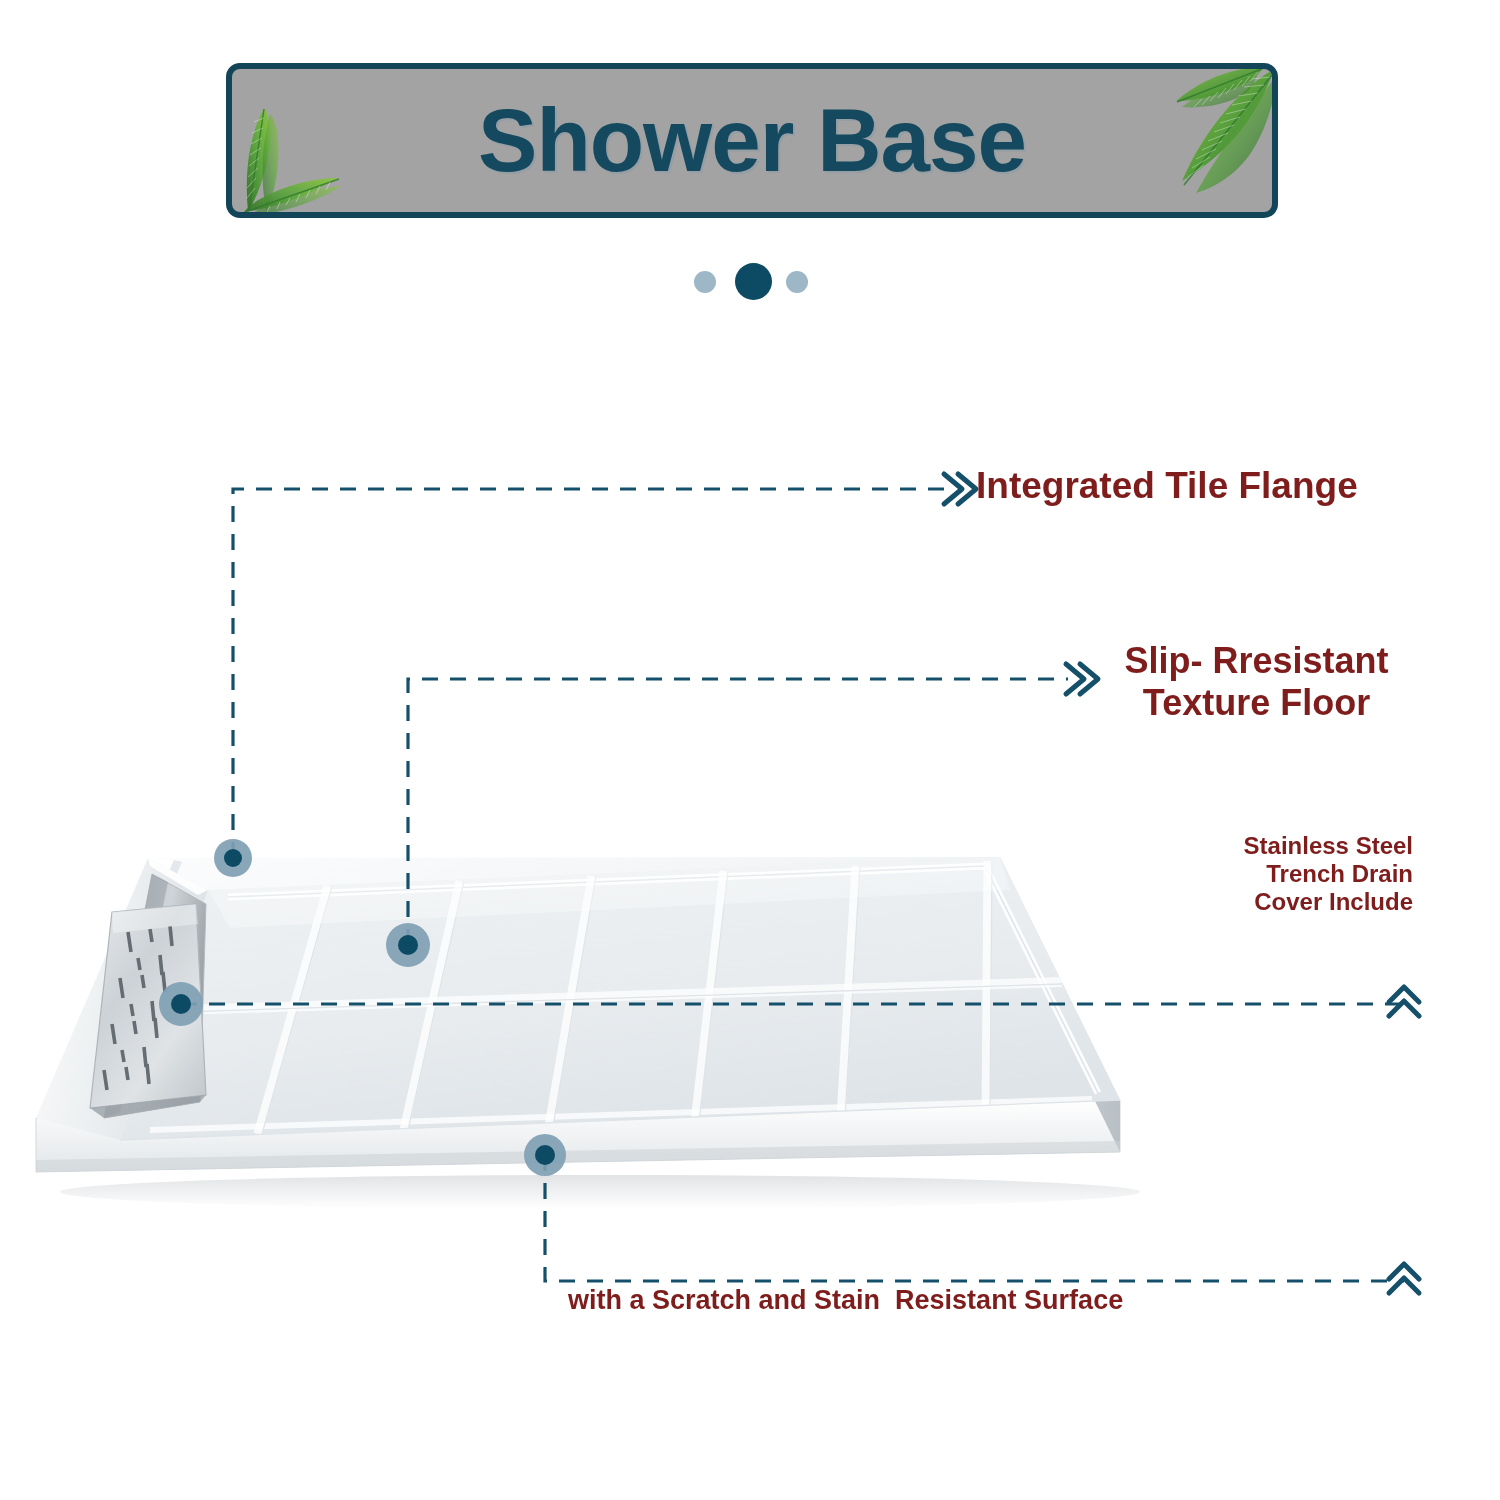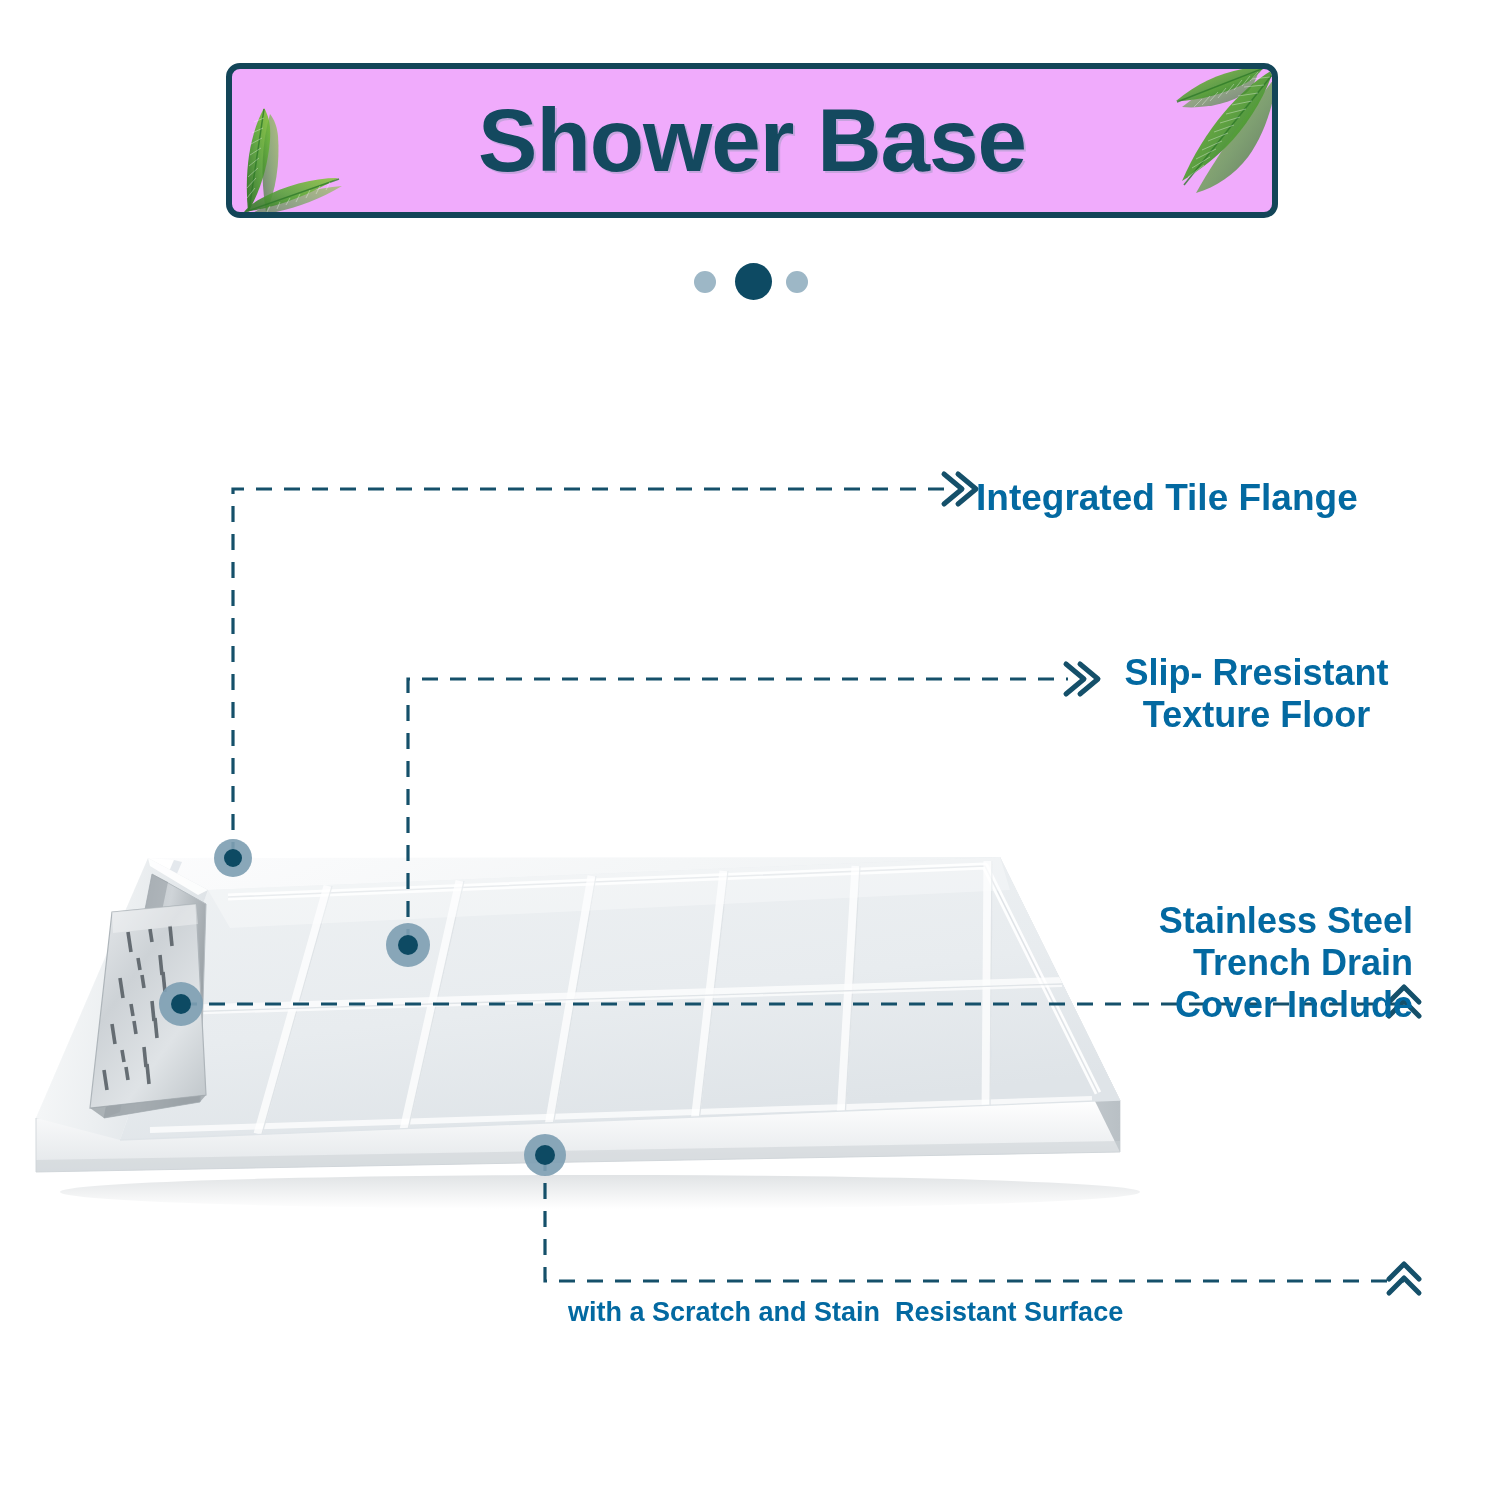--- a/index.html
+++ b/index.html
@@ -10,21 +10,21 @@
     overflow:hidden;
   }
   #root { position:relative; width:1500px; height:1500px; }
 
   
   .banner {
     position:absolute; left:226px; top:63px;
     width:1052px; height:155px;
     border:6px solid #134558;
     border-radius:14px;
-    background:#f0abfc;
+    background:#a3a3a3;
     overflow:hidden;
   }
   .banner-title {
     position:absolute; left:0; top:0; width:100%; height:100%;
     display:flex; align-items:center; justify-content:center;
     font-size:89px; font-weight:bold;
     color:#14495f;
     letter-spacing:-1px;
     text-shadow:2px 2px 0 rgba(120,150,165,.35);
     white-space:nowrap;
@@ -40,29 +40,28 @@
   .dot-lg { width:37px; height:37px; background:#0d4a63; top:1px; }
 
   
   .product { position:absolute; left:0px; top:800px; width:1200px; height:420px; }
 
   
   .callouts { position:absolute; left:0; top:0; width:1500px; height:1500px; }
 
   .label {
     position:absolute;
-    color:#0369a1;
+    color:#7f1d1d;
     font-weight:bold;
     line-height:1.16;
     white-space:pre;
-    margin-top:12px;
   }
   .lbl-flange   { left:976px;  top:465px;  font-size:37px; }
   .lbl-slip     { left:1100px; top:640px;  font-size:36px; text-align:center; width:313px; }
-  .lbl-drain    { left:1104px; top:888px;  font-size:36px; text-align:right; width:309px; }
+  .lbl-drain    { left:1104px; top:832px;  font-size:24px; text-align:right; width:309px; }
   .lbl-durable  { left:566px;  top:1231px; font-size:37px; }
   .lbl-sub      { left:568px;  top:1285px; font-size:27px; }
 
   
   .marker { position:absolute; }
   .marker .ring { position:absolute; border-radius:50%; background:#7fa0b3; opacity:.92; }
   .marker .core { position:absolute; border-radius:50%; background:#0d4a63; }
 </style>
 </head>
 <body>

